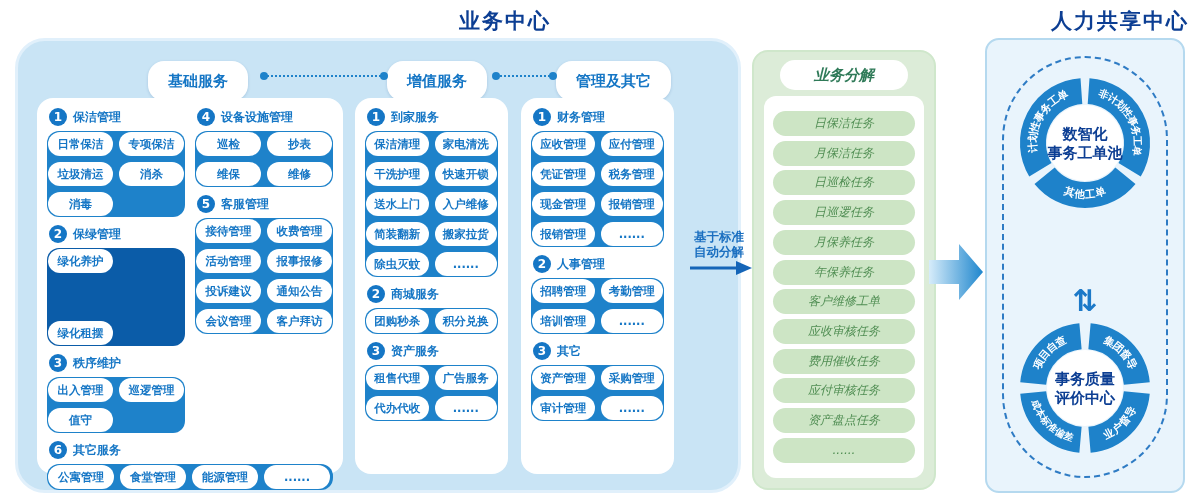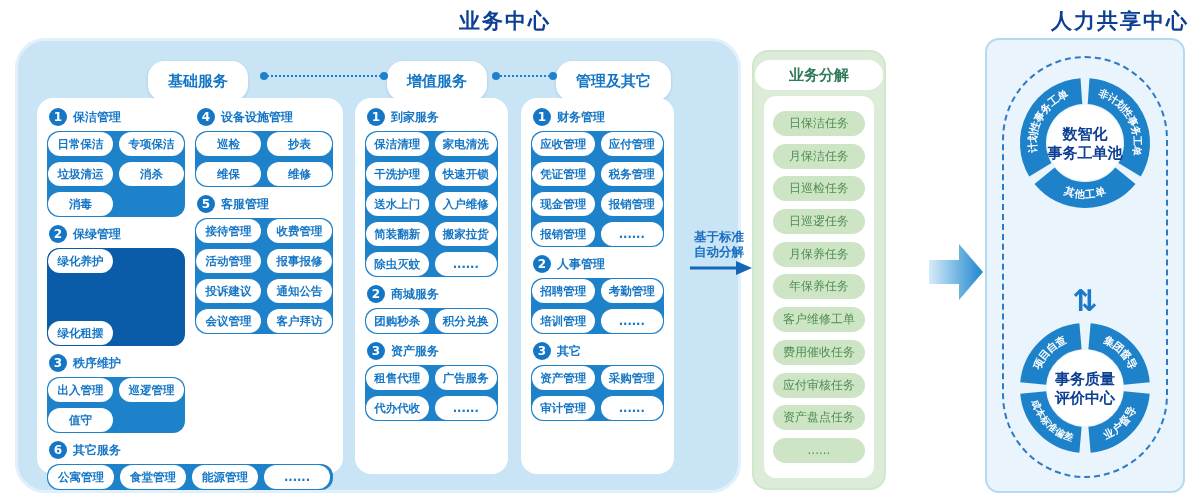--- a/index.html
+++ b/index.html
@@ -43,22 +43,22 @@
     height:24px;display:flex;align-items:center;justify-content:center;
     flex:0 0 calc(50% - 3px);box-sizing:border-box;white-space:nowrap;overflow:hidden;}
   .box.cols4 .pill{flex:0 0 calc(25% - 5px);}
 
   
   .split-label{position:absolute;left:686px;top:229px;width:66px;text-align:center;
     color:#1b6fc0;font-size:12.5px;font-weight:bold;line-height:15px;}
   .split-arrow{position:absolute;left:688px;top:260px;}
 
   
-  .green{position:absolute;left:752px;top:50px;width:134px;height:440px;background:#dcecd8;
-    border:2px solid #cfe7cb;border-radius:16px;box-sizing:border-box;}
+  .green{position:absolute;left:752px;top:50px;width:184px;height:440px;background:#dcecd8;
+    border:2px solid #cfe7cb;border-radius:16px;box-sizing:border-box;font-style:italic;}
   .green-head{width:128px;height:30px;line-height:30px;margin:8px auto 6px;background:#ffffff;
     border-radius:16px;text-align:center;color:#2f7a58;font-size:15px;font-weight:bold;}
   .green-list{position:absolute;left:10px;right:10px;top:44px;bottom:10px;background:#ffffff;
     border-radius:12px;padding:15px 9px;box-sizing:border-box;display:flex;flex-direction:column;
     justify-content:space-between;}
   .task{height:25px;border-radius:13px;background:#cde5c5;color:#4f8d52;font-size:12px;
     display:flex;align-items:center;justify-content:center;white-space:nowrap;}
 
   
   .big-arrow{position:absolute;left:929px;top:242px;}
@@ -278,20 +278,21 @@
   <div class="green">
     <div class="green-head">业务分解</div>
     <div class="green-list">
         <span class="task">日保洁任务</span>
         <span class="task">月保洁任务</span>
         <span class="task">日巡检任务</span>
         <span class="task">日巡逻任务</span>
         <span class="task">月保养任务</span>
         <span class="task">年保养任务</span>
         <span class="task">客户维修工单</span>
+        <span class="task">应收审核任务</span>
         <span class="task">费用催收任务</span>
         <span class="task">应付审核任务</span>
         <span class="task">资产盘点任务</span>
         <span class="task">......</span>
       </div>
   </div>
 
   <svg class="big-arrow" width="56" height="60">
     <defs>
       <linearGradient id="agrad" x1="0" y1="0" x2="1" y2="0">

